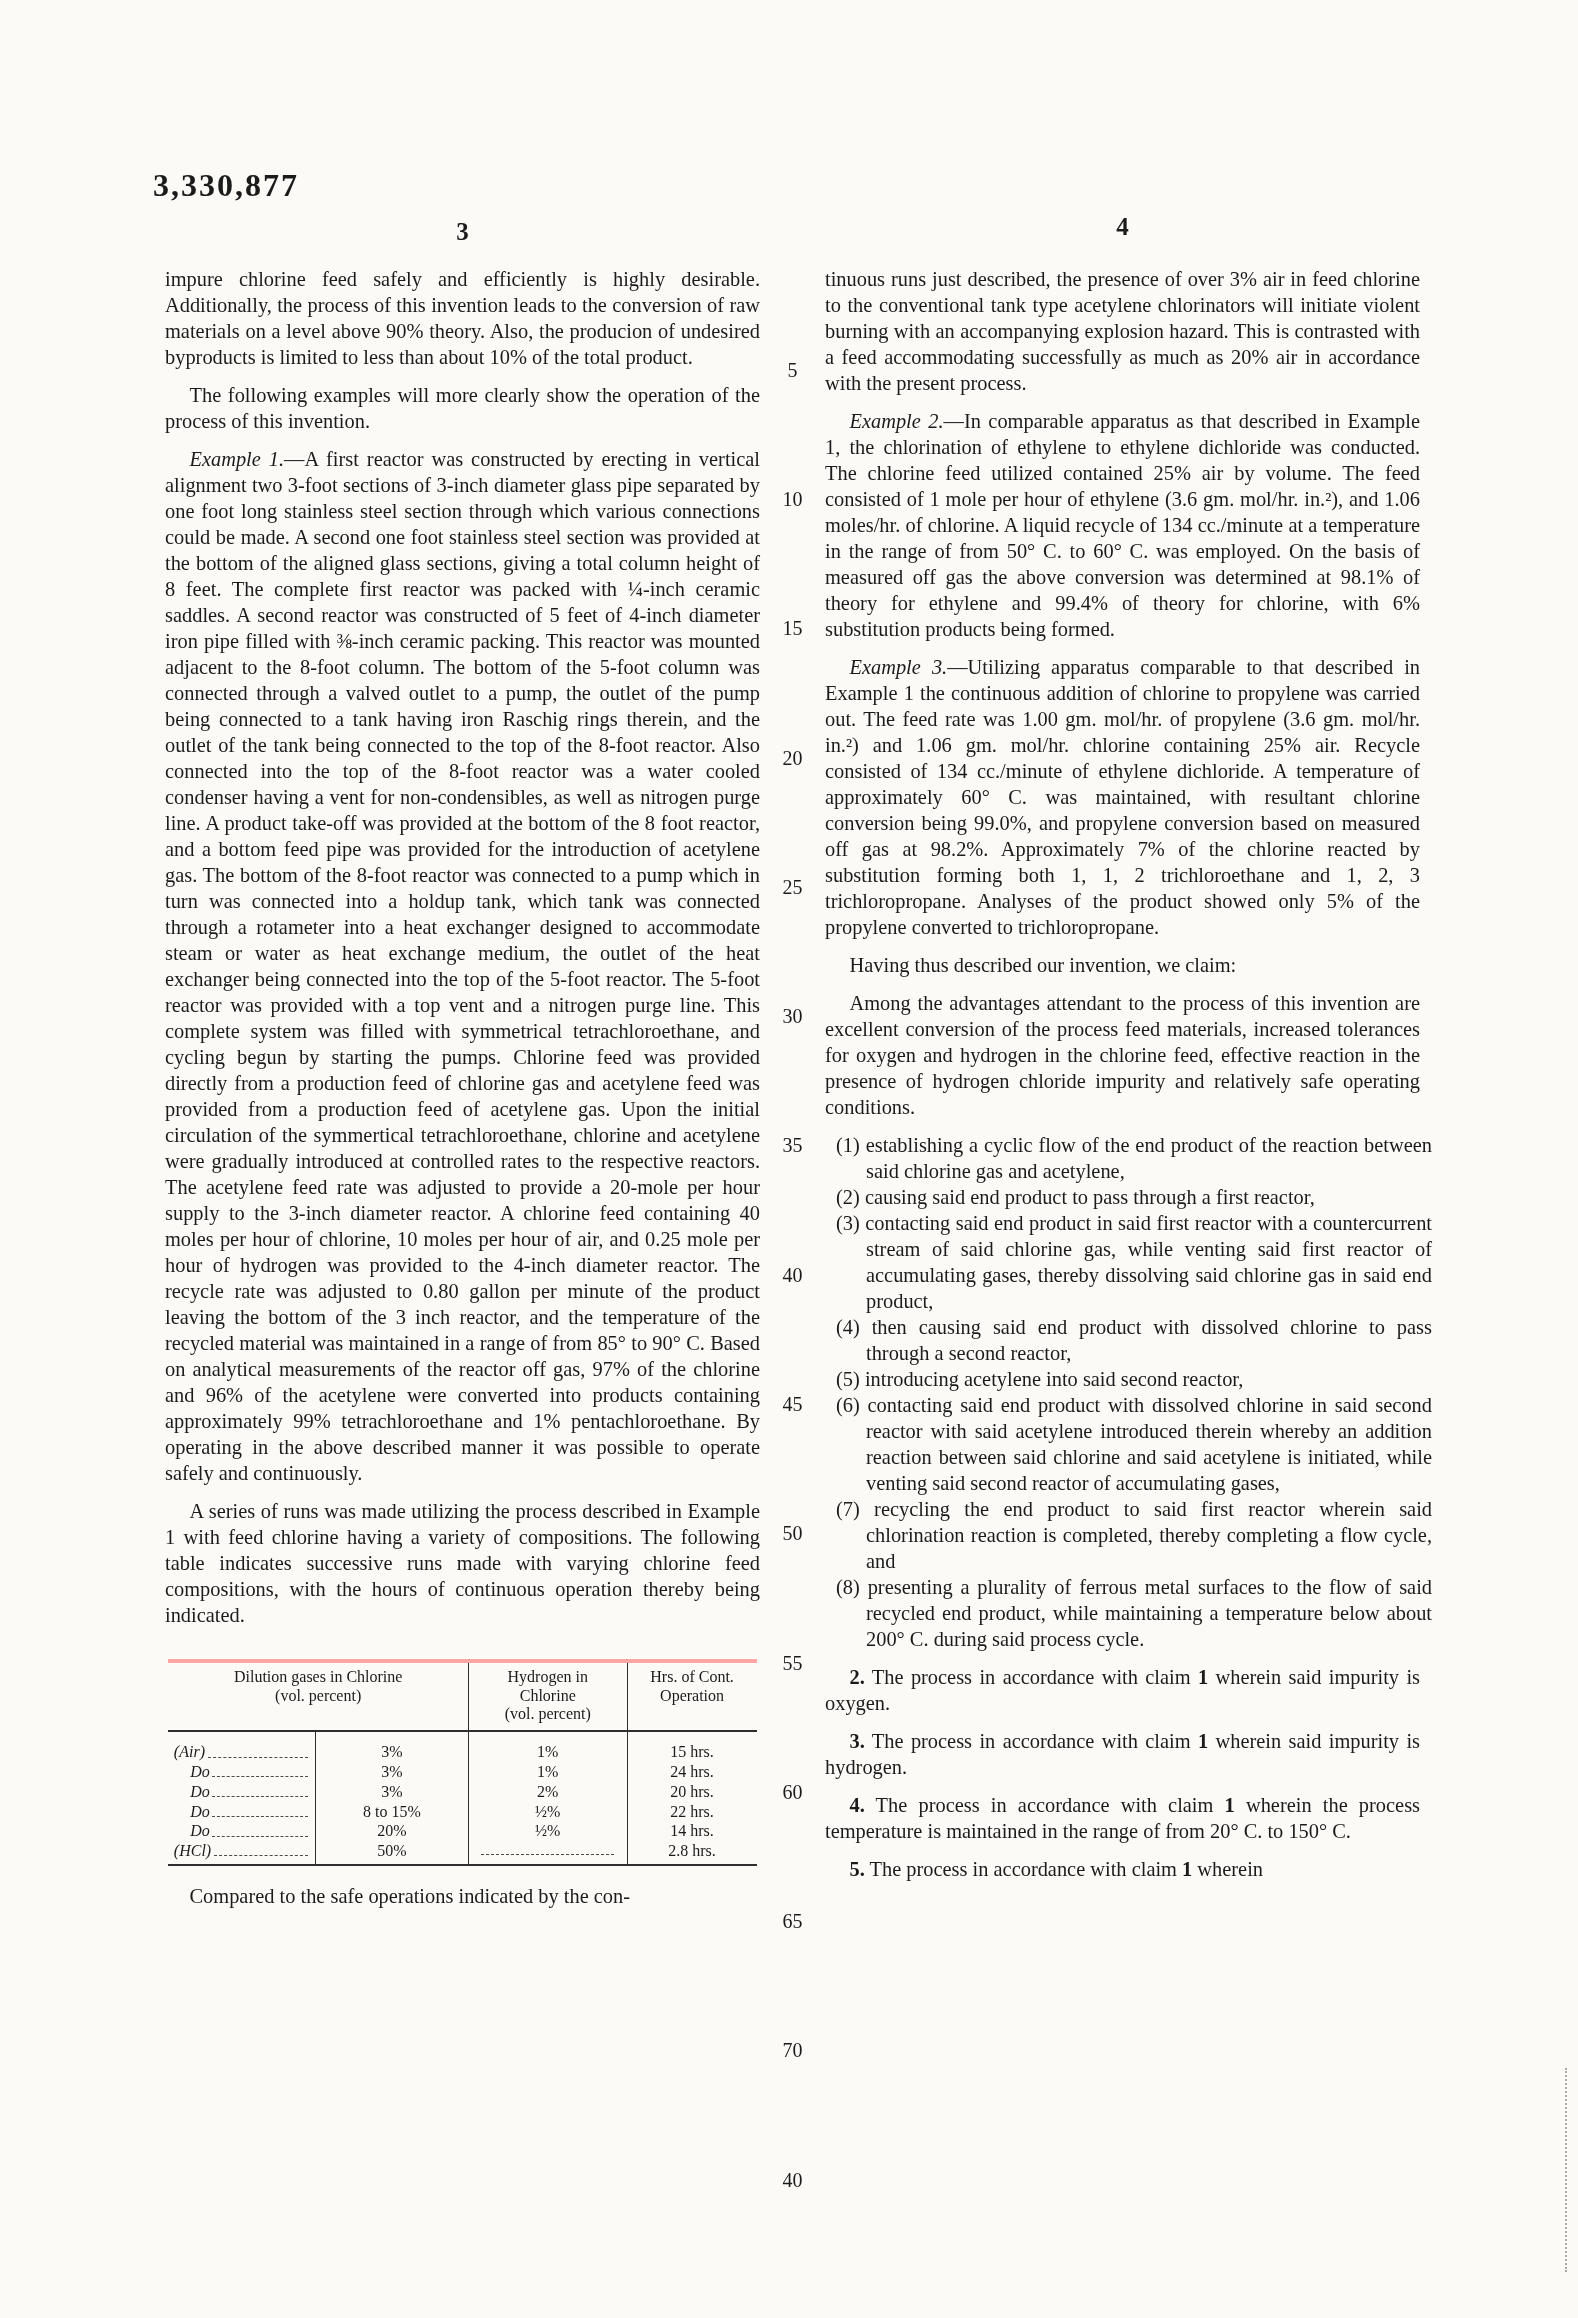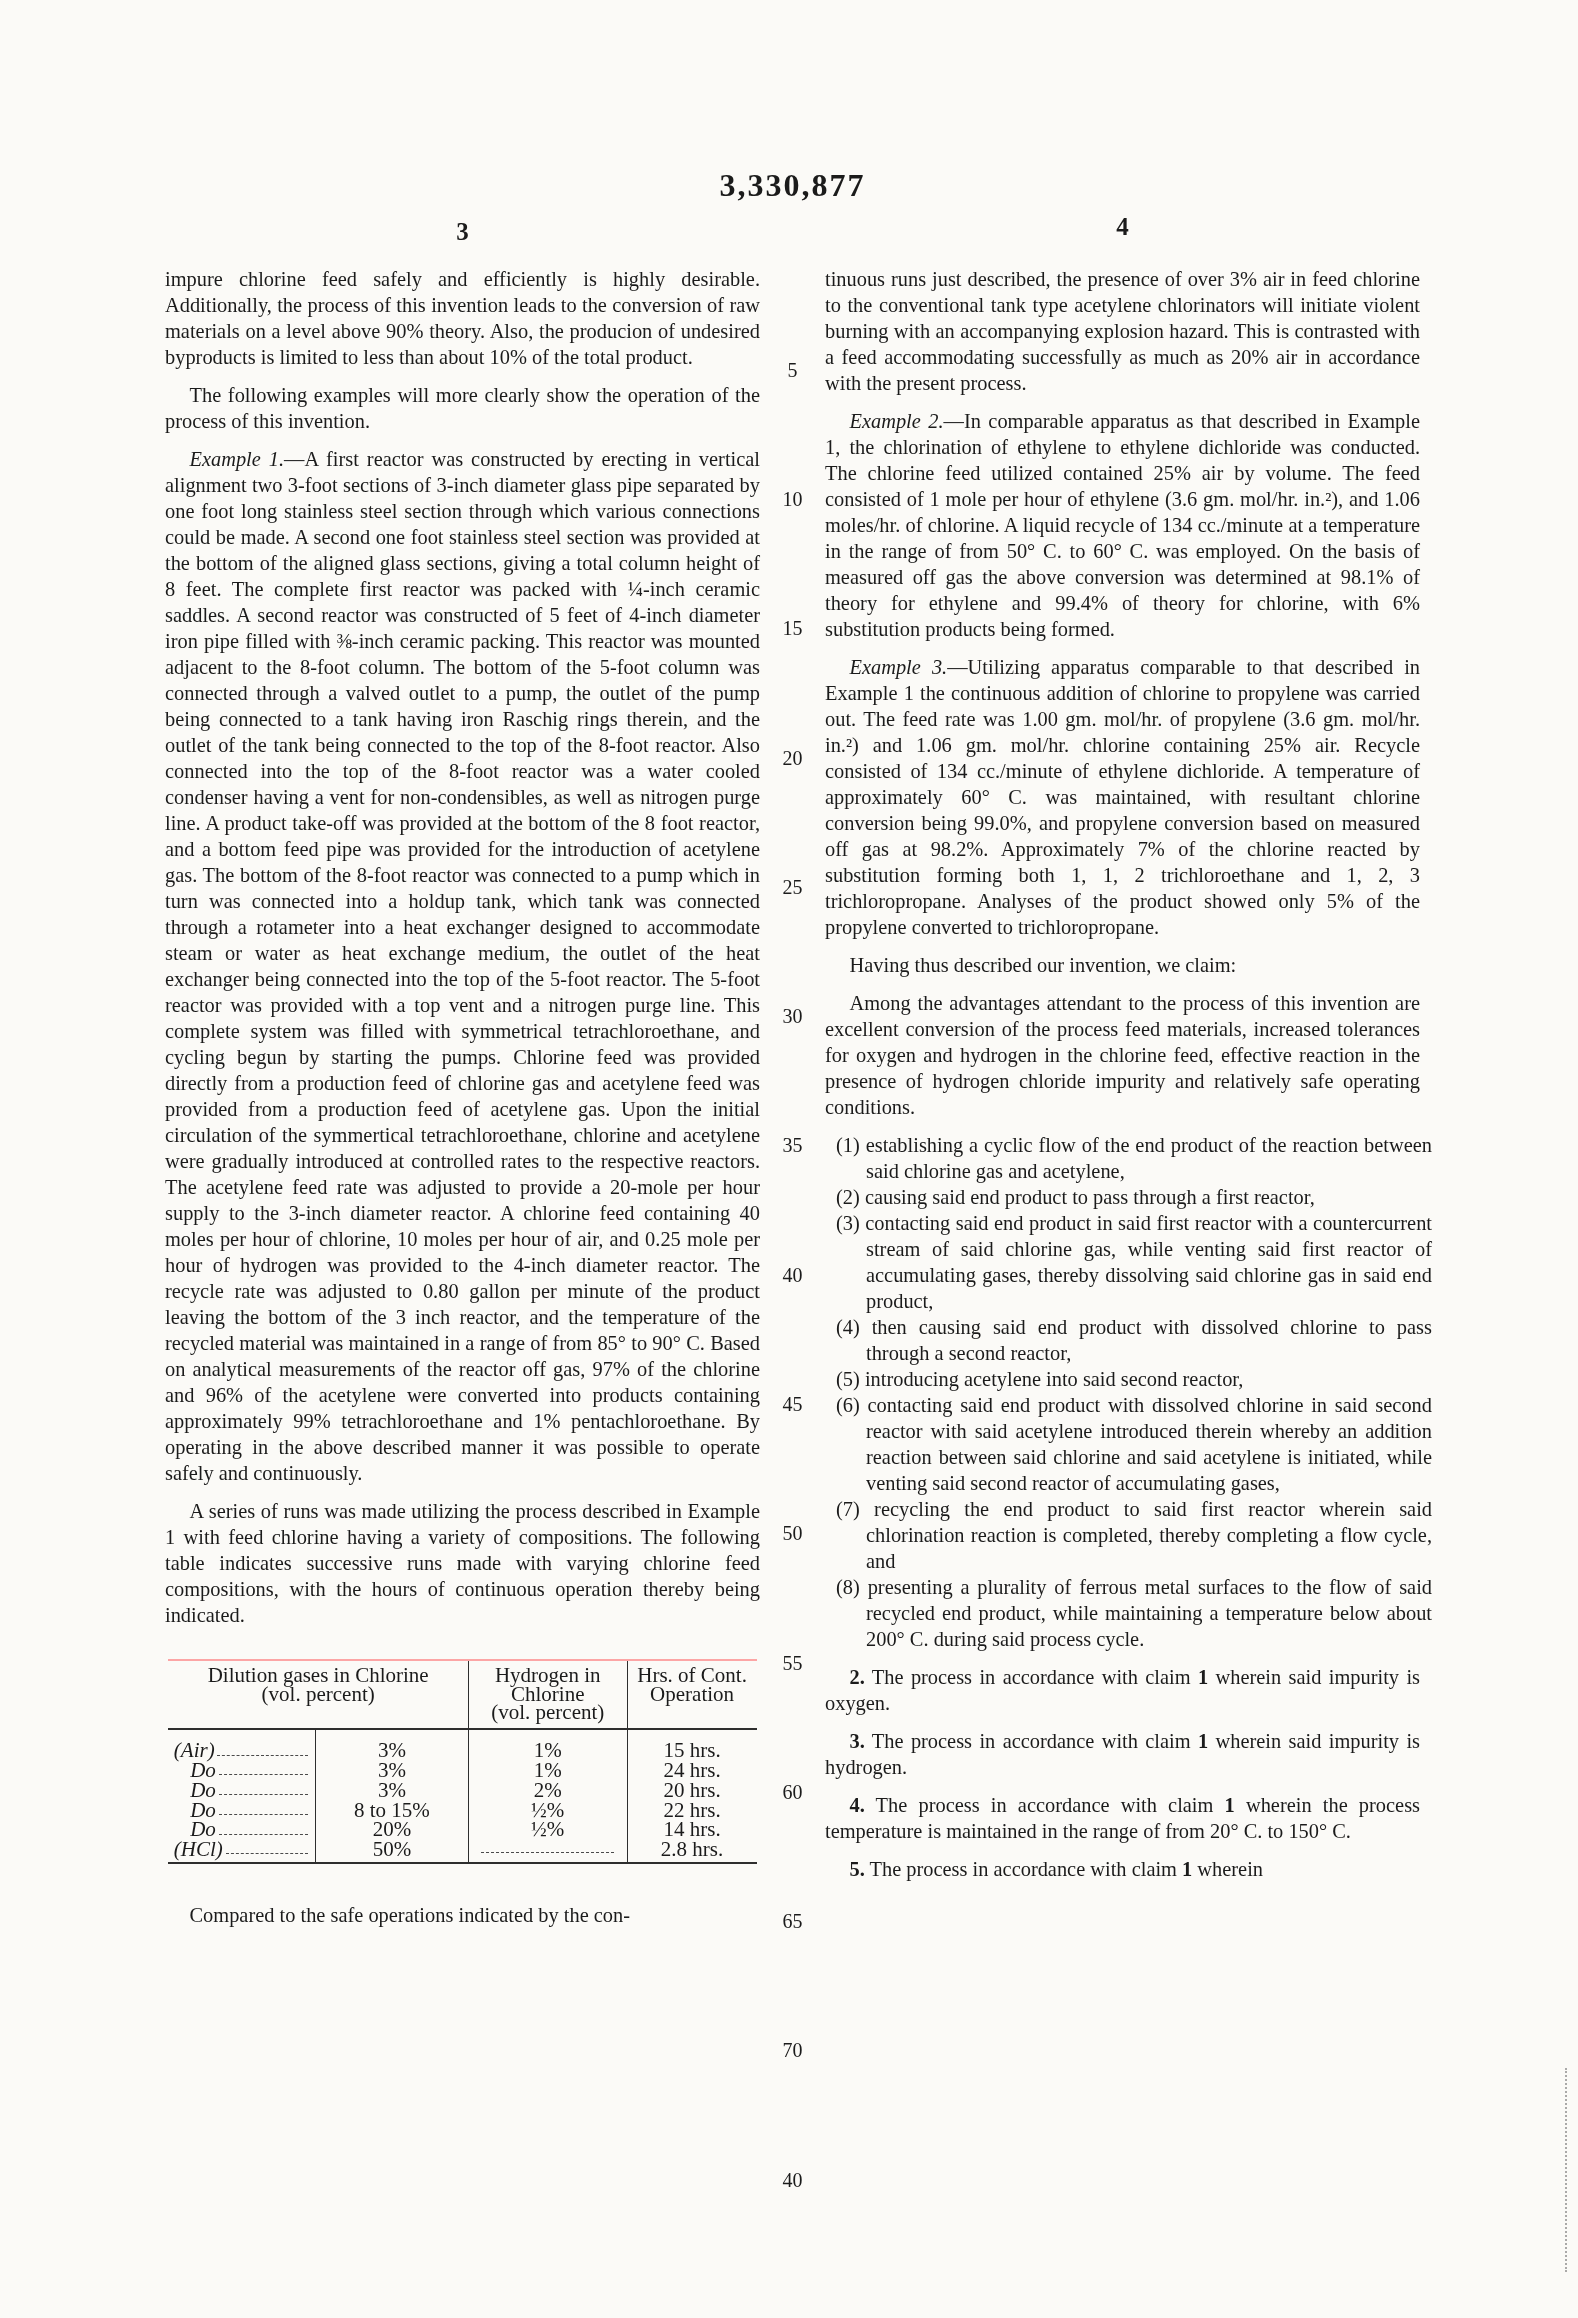--- a/index.html
+++ b/index.html
@@ -8,21 +8,21 @@
     width:1578px; height:2319px;
     background:#fbfaf7;
     color:#1b1b1b;
     font-family:"Liberation Serif","DejaVu Serif",serif;
     position:relative;
     overflow:hidden;
   }
   .page { padding:167px 146px 0 153px; }
 
   .patent-number {
-    text-align:center;
+    text-align:left;
     font-size:32px;
     font-weight:bold;
     letter-spacing:2px;
   }
   .col-numbers { display:flex; margin-top:13.6px; }
   .col-numbers .num { width:619px; text-align:center; font-size:25px; font-weight:bold; }
   .col-numbers .num.right { transform:translateY(-4.8px); }
   .col-numbers .gutter-spacer { width:41px; }
 
   .columns { display:flex; margin-top:8.2px; }
@@ -47,25 +47,25 @@
 
   .steps p {
     padding-left:53px;
     text-indent:-30px;
     text-align:justify;
   }
 
   
   .patent-table {
     width:95%;
-    margin:31px auto 38px auto;
+    margin:31px auto 17px auto;
     border-collapse:collapse;
-    font-size:21px;
+    font-size:16px;
     line-height:18.4px;
-    border-top:2px solid #fca5a5;
+    border-top:4px solid #fca5a5;
     border-bottom:2px solid #2e2e2e;
   }
   .patent-table th {
     font-weight:normal;
     text-align:center;
     vertical-align:top;
     white-space:pre-line;
     padding:5.4px 4.1px 6.8px 4.1px;
     border-bottom:2px solid #2e2e2e;
   }

